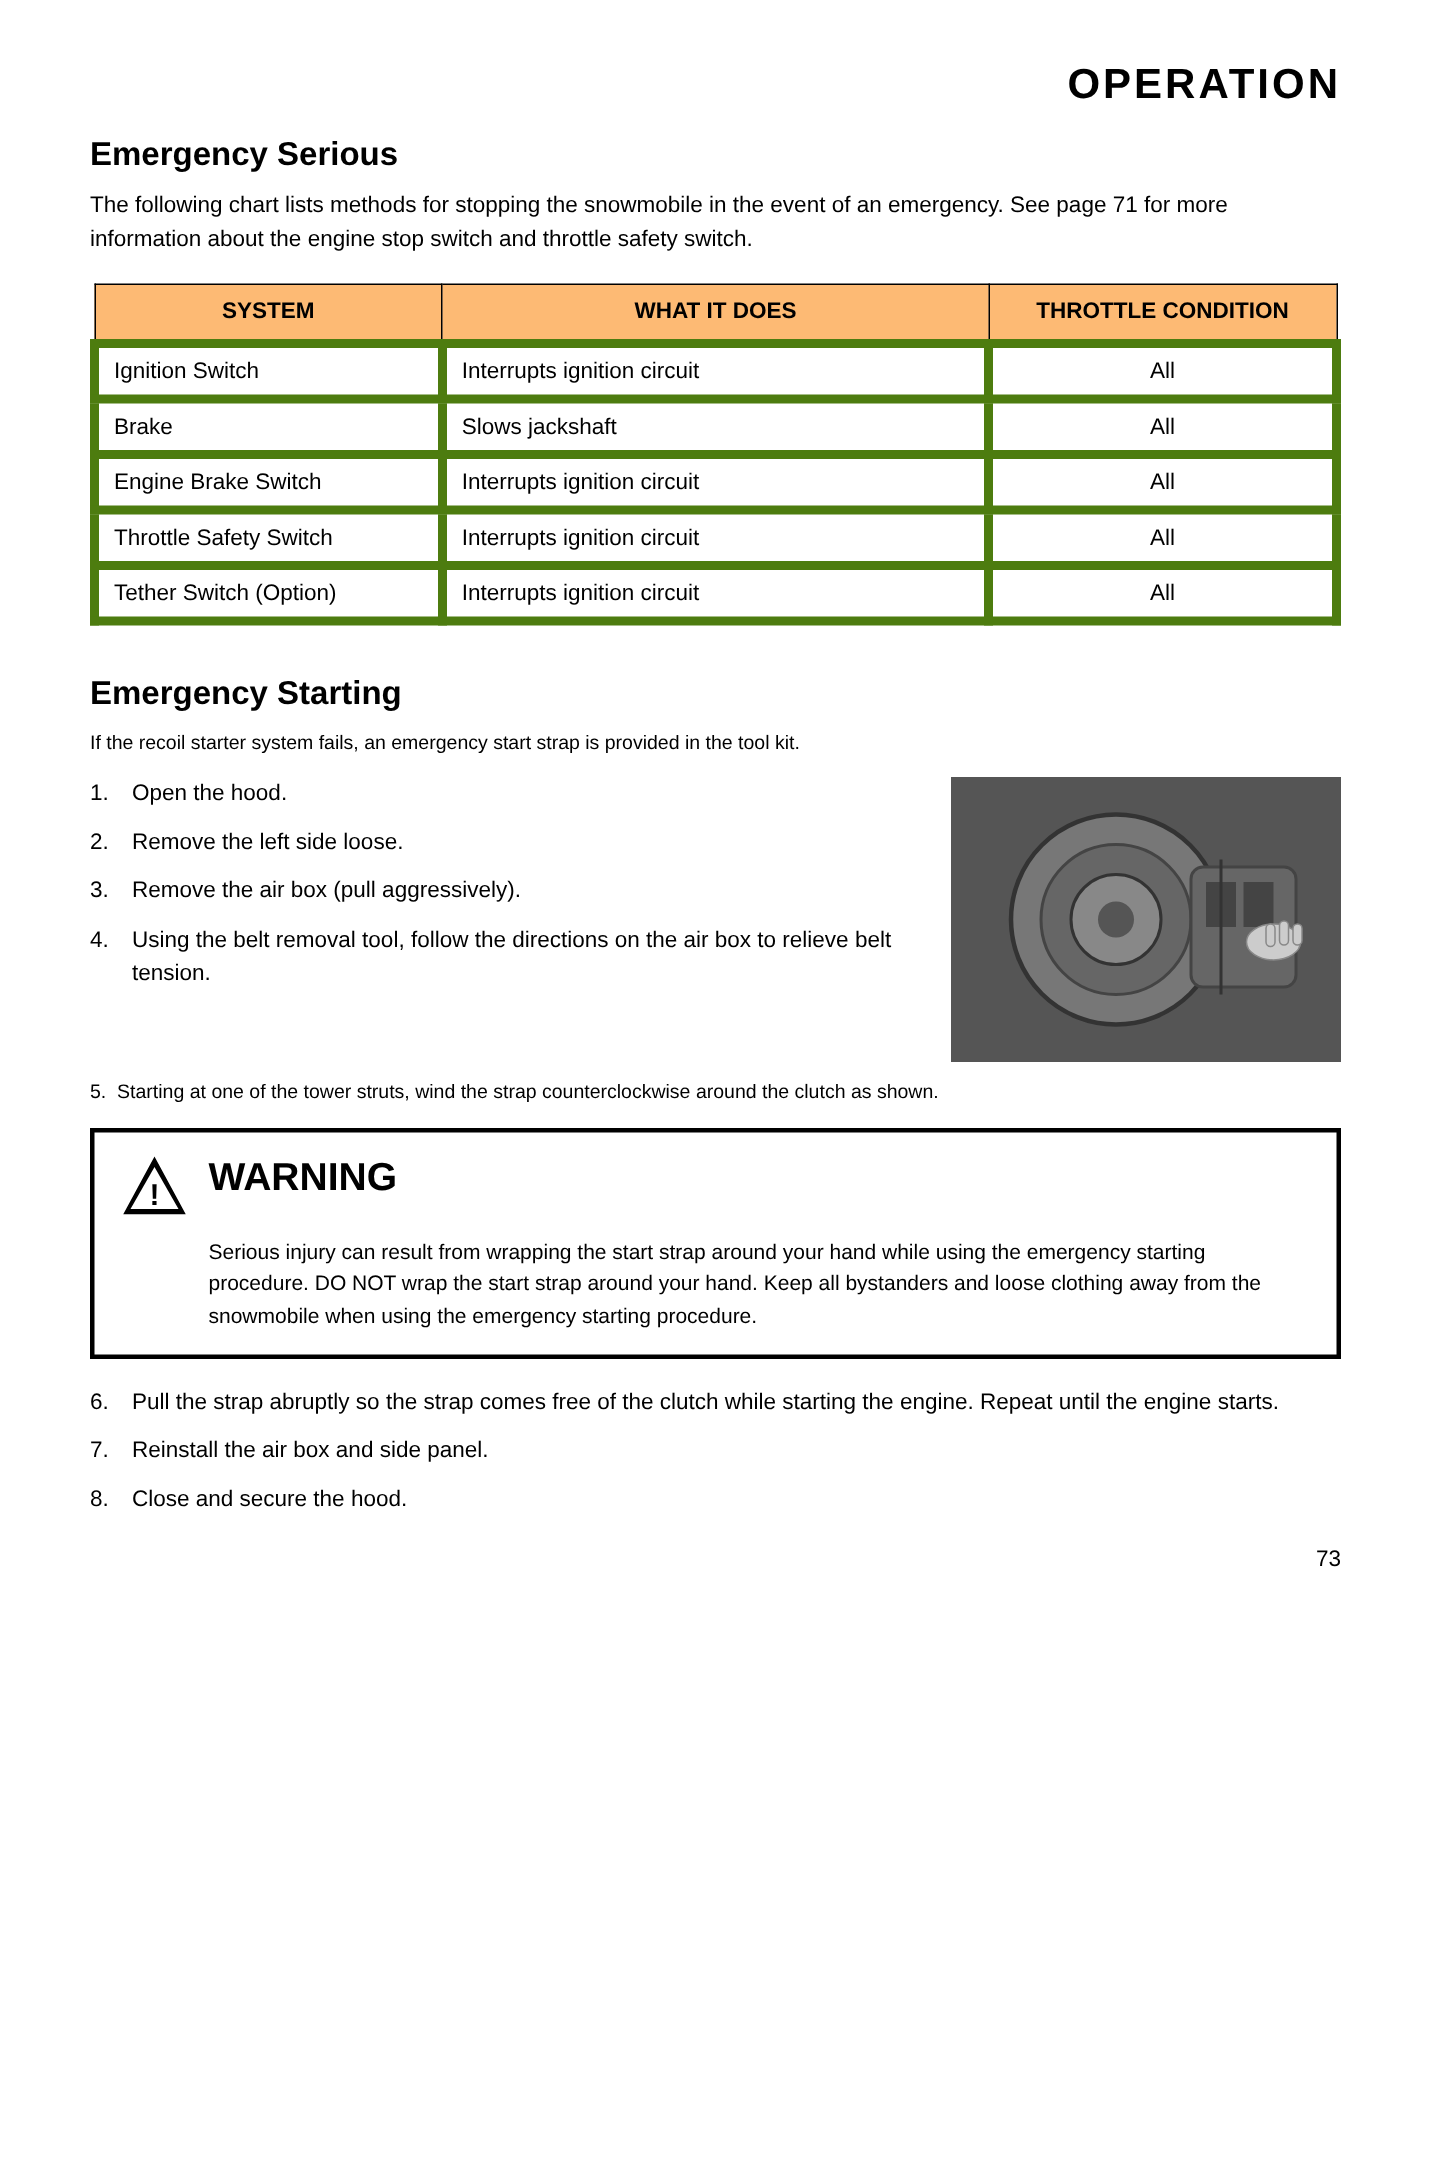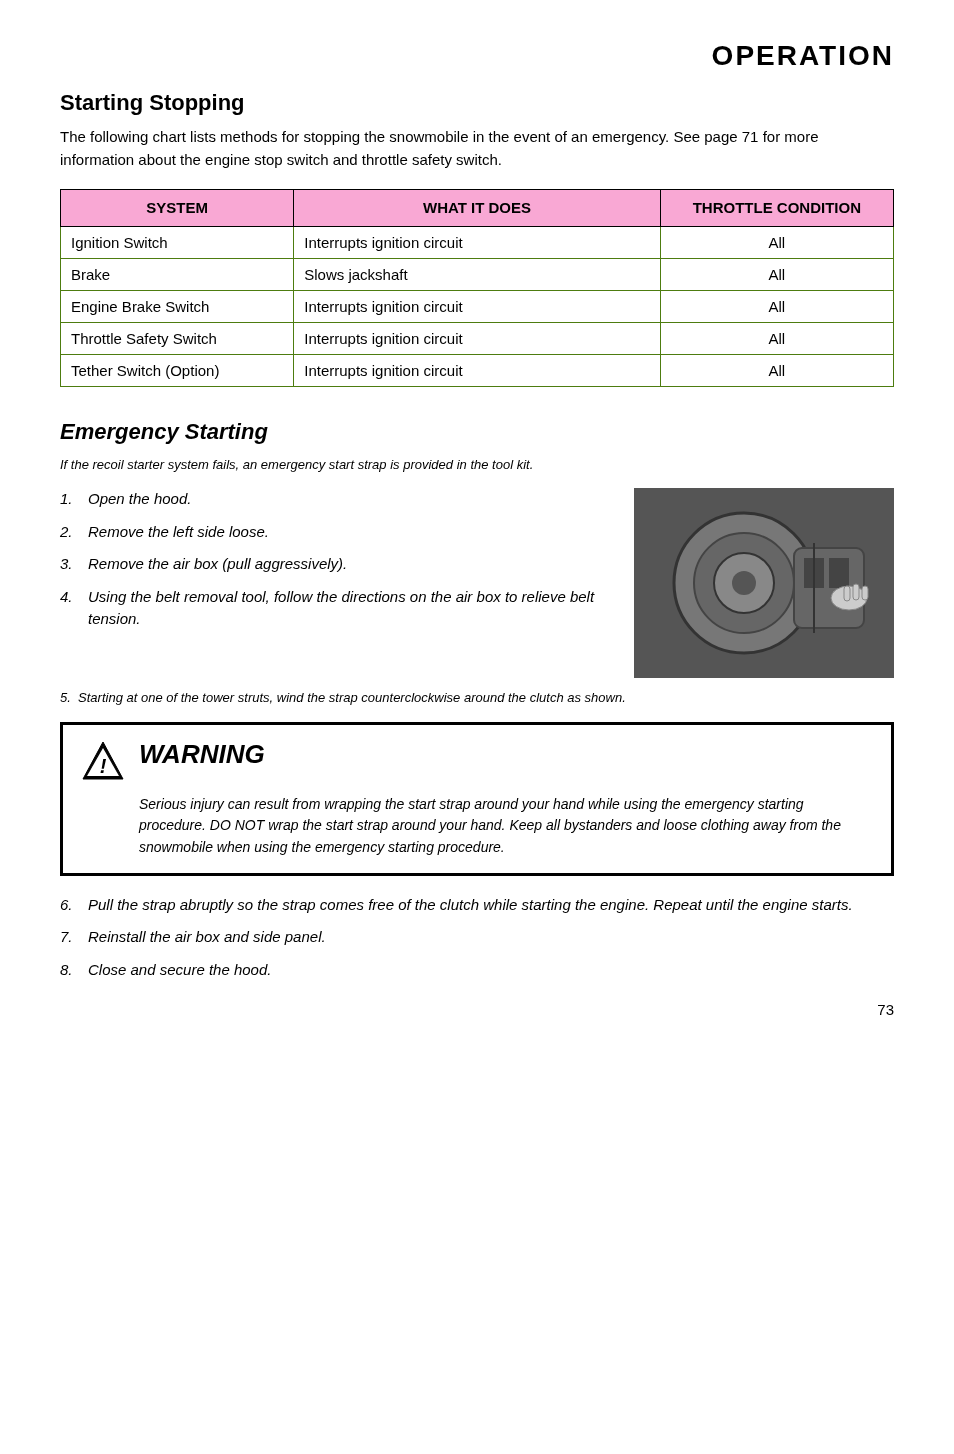--- a/index.html
+++ b/index.html
@@ -40,61 +40,60 @@
       border-collapse: collapse;
       margin-bottom: 32px;
       font-size: 15px;
     }
 
     .emergency-table th {
       border: 1px solid #000;
       padding: 8px 10px;
       text-align: center;
       font-weight: bold;
-      background: #f9a8d4;
+      background: #fdba74;
     }
 
     .emergency-table th.sys-col {
       text-align: center;
       width: 28%;
     }
 
     .emergency-table th.does-col {
       text-align: center;
       width: 44%;
     }
 
     .emergency-table th.throttle-col {
       text-align: center;
       width: 28%;
     }
 
     .emergency-table td {
-      border: 1px solid #4d7c0f;
+      border: 6px solid #4d7c0f;
       padding: 7px 10px;
       vertical-align: middle;
     }
 
     .emergency-table td.sys-cell {
       width: 28%;
     }
 
     .emergency-table td.does-cell {
       width: 44%;
     }
 
     .emergency-table td.throttle-cell {
       text-align: center;
       width: 28%;
     }
 
     
     .emergency-starting {
       margin-bottom: 18px;
-      font-style: italic;
     }
 
     .starting-intro {
       font-size: 13px;
       line-height: 1.5;
       margin-bottom: 14px;
     }
 
     .steps-image-container {
       display: flex;
@@ -204,21 +203,21 @@
     }
   </style>
 </head>
 <body>
 
 <div class="page-header">
   <span>OPERATION</span>
 </div>
 
 <div class="emergency-stopping">
-  <div class="section-title">Starting Stopping</div>
+  <div class="section-title">Emergency Serious</div>
   <div class="intro-text">The following chart lists methods for stopping the snowmobile in the event of an emergency.  See page 71 for more information about the engine stop switch and throttle safety switch.</div>
 
   <table class="emergency-table">
     <thead>
       <tr>
         <th class="sys-col">SYSTEM</th>
         <th class="does-col">WHAT IT DOES</th>
         <th class="throttle-col">
           <span style="white-space:pre-wrap; display:block; line-height:1.3">THROTTLE CONDITION</span>
         </th>

